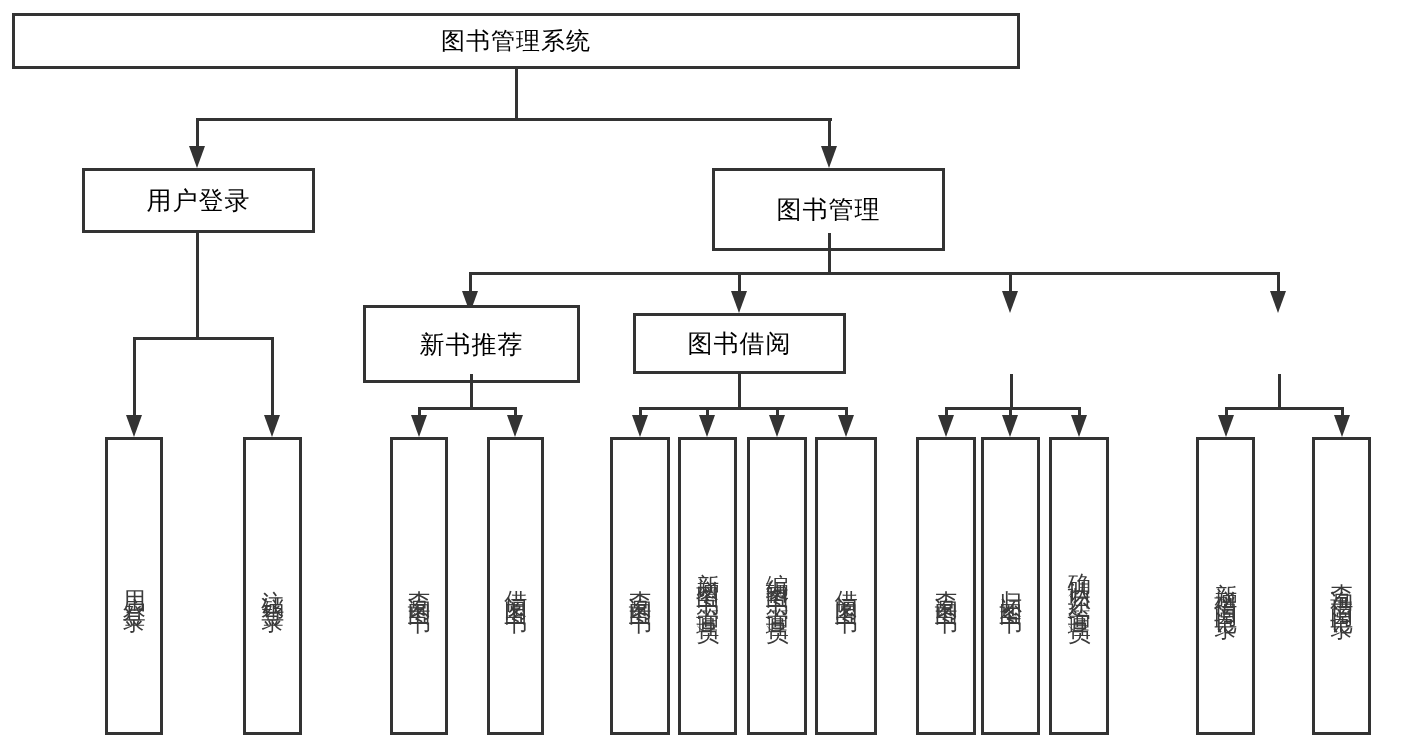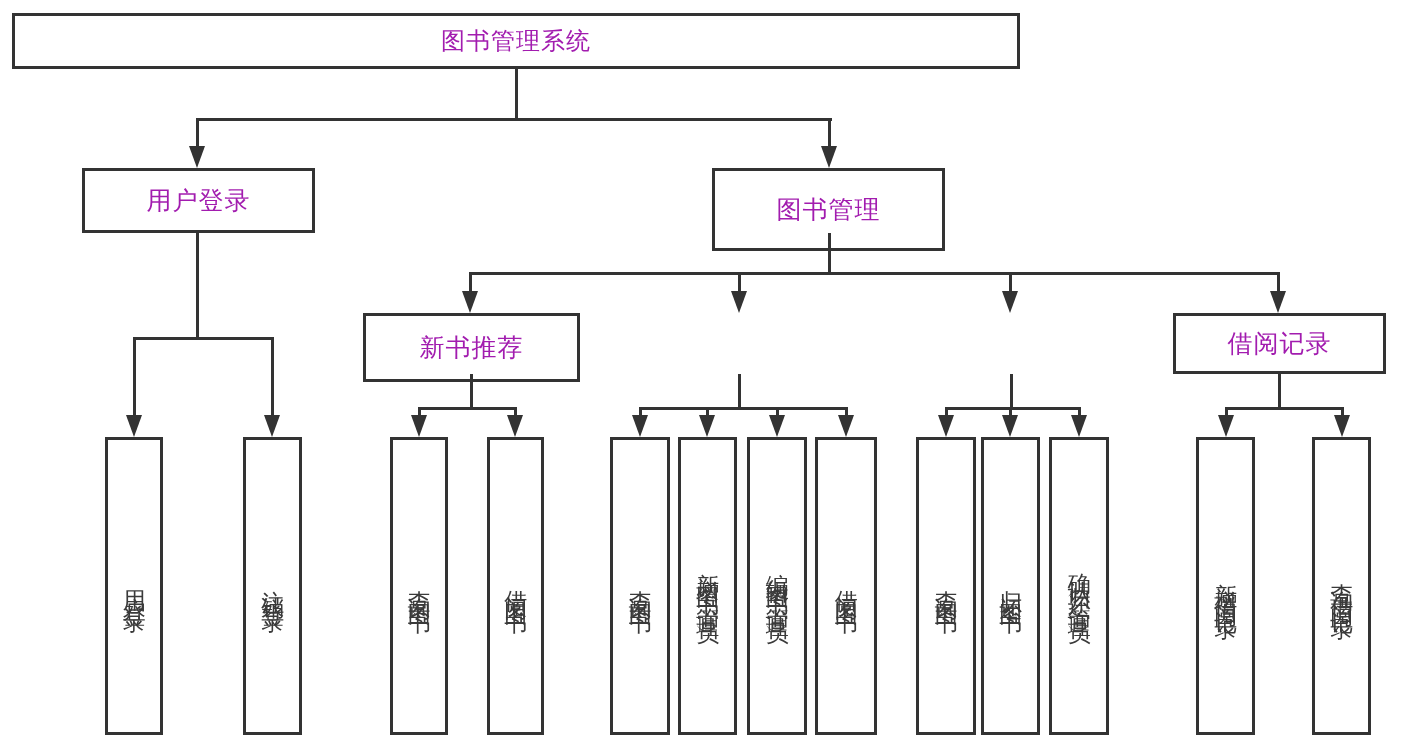--- a/index.html
+++ b/index.html
@@ -9,21 +9,21 @@
     font-family:"Liberation Sans","DejaVu Sans",sans-serif;
     color:#333333;
   }
   .stage{position:absolute;left:0;top:0;width:1405px;height:747px;}
   
   .box{
     position:absolute;border:3px solid #333333;background:#ffffff;
     display:flex;align-items:center;justify-content:center;
     box-sizing:border-box;
   }
-  .hbox{font-size:25px;letter-spacing:1px;color:#a21caf;}
+  .hbox{font-size:25px;letter-spacing:1px;color:#000000;}
   .root{font-size:24px;}
   .vbox{top:437px;height:298px;}
   .vtext{
     writing-mode:vertical-lr;
     font-size:23px;letter-spacing:7px;color:#3a3a3a;
     line-height:1.1;white-space:nowrap;
   }
   
   .vl{position:absolute;width:3px;background:#333333;}
   .hl{position:absolute;height:3px;background:#333333;}
@@ -72,25 +72,25 @@
   <div class="hl" style="left:470px;top:272px;width:810px;"></div>
   <div class="vl" style="left:469px;top:272px;height:21px;"></div>
   <div class="ar" style="left:462px;top:291px;"></div>
   <div class="vl" style="left:738px;top:272px;height:21px;"></div>
   <div class="ar" style="left:731px;top:291px;"></div>
   <div class="vl" style="left:1009px;top:272px;height:21px;"></div>
   <div class="ar" style="left:1002px;top:291px;"></div>
   <div class="vl" style="left:1277px;top:272px;height:21px;"></div>
   <div class="ar" style="left:1270px;top:291px;"></div>
 
-  <div class="box hbox" style="left:363px;top:313px;width:217px;height:69px;">
+  <div class="box hbox" style="left:363px;top:305px;width:217px;height:78px;">
     <span>新书推荐</span>
   </div>
-  <div class="box hbox" style="left:1173px;top:313px;width:213px;height:61px;">
-    <span>借阅记录</span>
+  <div class="box hbox" style="left:633px;top:313px;width:213px;height:61px;">
+    <span>图书借阅</span>
   </div>
 
   <div class="vl" style="left:470px;top:374px;height:33px;"></div>
   <div class="hl" style="left:419px;top:407px;width:98px;"></div>
   <div class="vl" style="left:418px;top:407px;height:10px;"></div>
   <div class="ar" style="left:411px;top:415px;"></div>
   <div class="vl" style="left:514px;top:407px;height:10px;"></div>
   <div class="ar" style="left:507px;top:415px;"></div>
 
   <div class="vl" style="left:738px;top:374px;height:33px;"></div>

